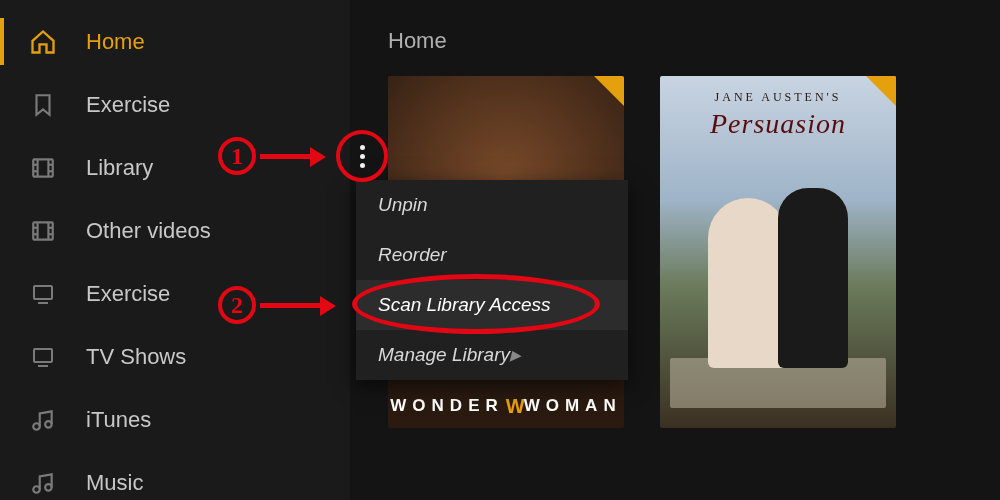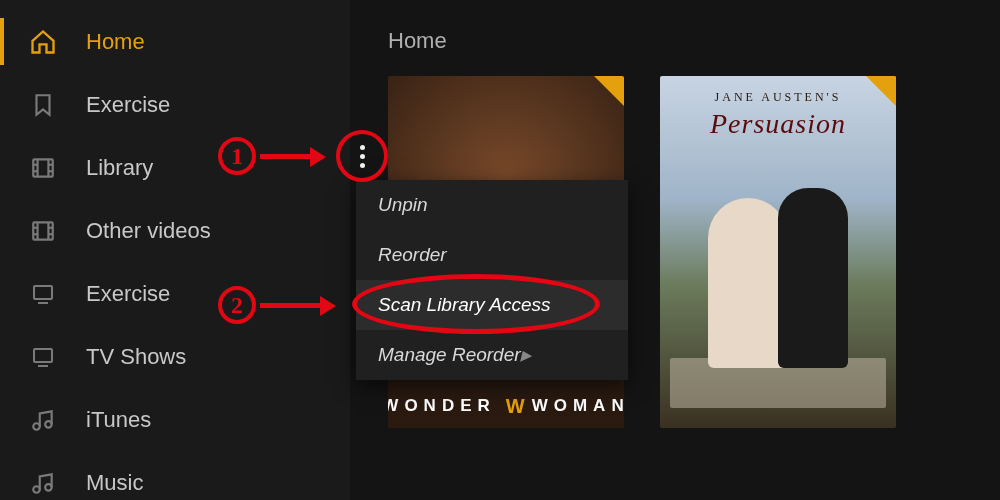--- a/index.html
+++ b/index.html
@@ -20,21 +20,21 @@
   .more-dots-col { display:flex; flex-direction:column; align-items:center; }
   
   .main { flex:1; position:relative; background:#141414; padding:28px 0 0 38px; }
   .breadcrumb { font-size:22px; color:#b0b0b0; margin-bottom:22px; }
   .section-title { font-size:32px; font-weight:700; color:#fff; margin-bottom:22px; }
   .posters { display:flex; gap:36px; }
   .poster { width:236px; height:352px; position:relative; border-radius:2px; overflow:hidden; cursor:pointer; }
   .poster .corner { position:absolute; top:0; right:0; width:0; height:0; border-left:30px solid transparent; border-top:30px solid #e5a00d; }
   
   .poster.ww { background: radial-gradient(circle at 50% 30%, #7a4a2a, #2a1a10 70%); }
-  .poster.ww .title-band { position:absolute; bottom:0; left:0; right:0; height:44px; color:#fff; text-align:center; font-size:17px; letter-spacing:6px; font-weight:600; display:flex; align-items:center; justify-content:center; gap:10px; }
+  .poster.ww .title-band { position:absolute; bottom:0; left:0; right:0; height:44px; color:#fff; text-align:center; font-size:17px; letter-spacing:6px; font-weight:600; display:flex; align-items:center; justify-content:center; gap:2px; }
   .ww .ww-logo { color:#e5a00d; font-weight:700; font-size:20px; letter-spacing:-3px; }
   
   .poster.pers { background: linear-gradient(#c8d4e2 0%, #9fb4c8 35%, #6a7a5a 60%, #3a3022 100%); }
   .poster.pers .overline { position:absolute; top:14px; left:0; right:0; text-align:center; font-size:12px; letter-spacing:3px; color:#2a1a10; font-family: Georgia, serif; }
   .poster.pers .ptitle { position:absolute; top:32px; left:0; right:0; text-align:center; font-size:28px; color:#5a0c0c; font-family: "Brush Script MT", cursive; font-style:italic; letter-spacing:1px; }
   .poster.pers .couple { position:absolute; bottom:60px; left:50%; transform:translateX(-50%); width:140px; height:180px; }
   .poster.pers .her { position:absolute; left:0; bottom:0; width:80px; height:170px; background:#e8d8c8; border-radius:40px 40px 6px 6px; }
   .poster.pers .him { position:absolute; right:0; bottom:0; width:70px; height:180px; background:#1a1a1a; border-radius:30px 30px 6px 6px; }
   .poster.pers .manor { position:absolute; bottom:20px; left:10px; right:10px; height:50px; background:rgba(200,190,170,0.5); border-radius:2px; }
   
@@ -189,21 +189,21 @@
     <div class="ctx-item">
       <span>Unpin</span>
     </div>
     <div class="ctx-item">
       <span>Reorder</span>
     </div>
     <div class="ctx-item hover">
       <span>Scan Library Access</span>
     </div>
     <div class="ctx-item">
-      <span>Manage Reorder</span>
+      <span>Manage Library</span>
       <span class="chev">▶</span>
     </div>
   </div>
 
   <div class="ann ann-num" style="left:218px; top:137px;">1</div>
   <div class="ann ann-arrow-shaft" style="left:260px; top:154px; width:52px;"></div>
   <div class="ann ann-arrow-head" style="left:310px; top:147px;"></div>
   <div class="ann ann-circle" style="left:336px; top:130px; width:52px; height:52px;"></div>
 
   <div class="ann ann-num" style="left:218px; top:286px;">2</div>

